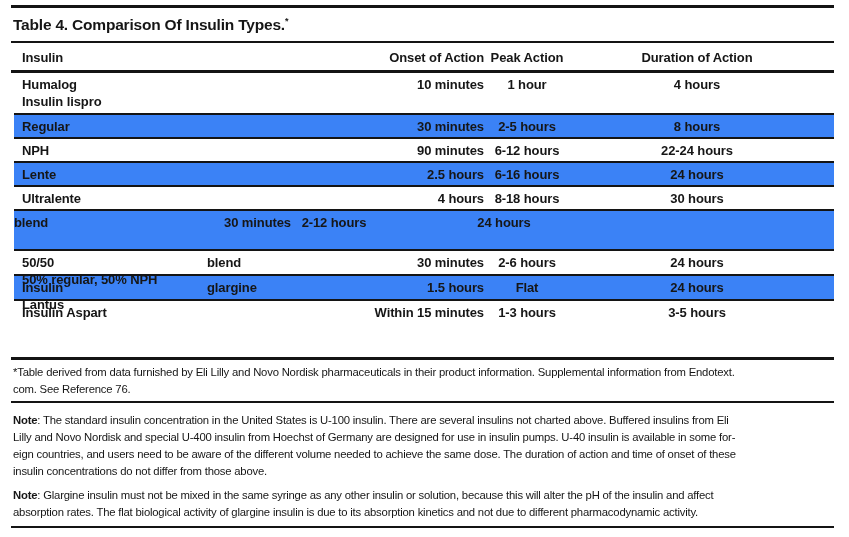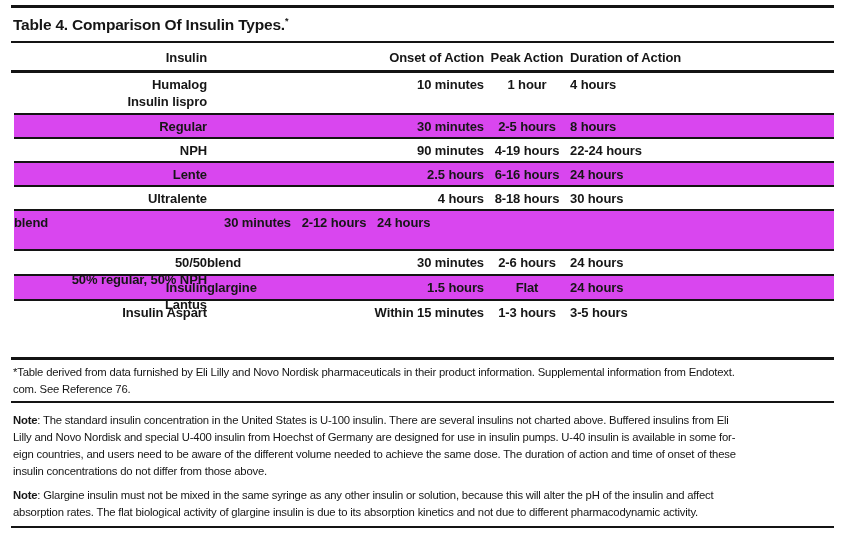--- a/index.html
+++ b/index.html
@@ -28,30 +28,30 @@
 
   .thead{
     position:absolute;left:14px;top:43px;width:820px;height:27px;
     display:flex;font-weight:bold;font-size:13px;letter-spacing:-0.1px;
   }
   .thead .cell{padding-top:6px;}
 
   .tbody{position:absolute;left:14px;top:73px;width:820px;}
   .row{display:flex;font-size:13px;letter-spacing:-0.1px;box-sizing:border-box;font-weight:bold;}
   .row + .row{border-top:2px solid #141414;}
-  .row.shaded{background:#d946ef;}
+  .row.shaded{background:#3b82f6;}
   .h1{height:24px;}
   .h2a{height:40px;}
   .h2b{height:25px;}
   .cell{box-sizing:border-box;padding-top:3px;line-height:17px;}
-  .c-name{width:193px;padding-left:8px;text-align:right;}
+  .c-name{width:193px;padding-left:8px;}
   .c-sub{width:113px;}
   .c-onset{width:164px;text-align:right;}
   .c-peak{width:86px;text-align:center;}
-  .c-dur{width:254px;}
+  .c-dur{width:254px;text-align:center;}
 
   .footnote{
     position:absolute;left:13px;top:364px;
     font-size:11.3px;letter-spacing:-0.2px;line-height:17px;
     white-space:nowrap;
   }
   .note{
     position:absolute;left:13px;
     font-size:11.3px;letter-spacing:-0.2px;line-height:17px;
     white-space:nowrap;
@@ -103,21 +103,21 @@
       <div class="cell c-peak">2-5 hours</div>
       <div class="cell c-dur">8 hours</div>
     </div>
 
     <div class="row h1">
       <div class="cell c-name">
         <div>NPH</div>
       </div>
       <div class="cell c-sub"></div>
       <div class="cell c-onset">90 minutes</div>
-      <div class="cell c-peak">4-19 hours</div>
+      <div class="cell c-peak">6-12 hours</div>
       <div class="cell c-dur">22-24 hours</div>
     </div>
 
     <div class="row h1 shaded">
       <div class="cell c-name">
         <div>Lente</div>
       </div>
       <div class="cell c-sub"></div>
       <div class="cell c-onset">2.5 hours</div>
       <div class="cell c-peak">6-16 hours</div>

